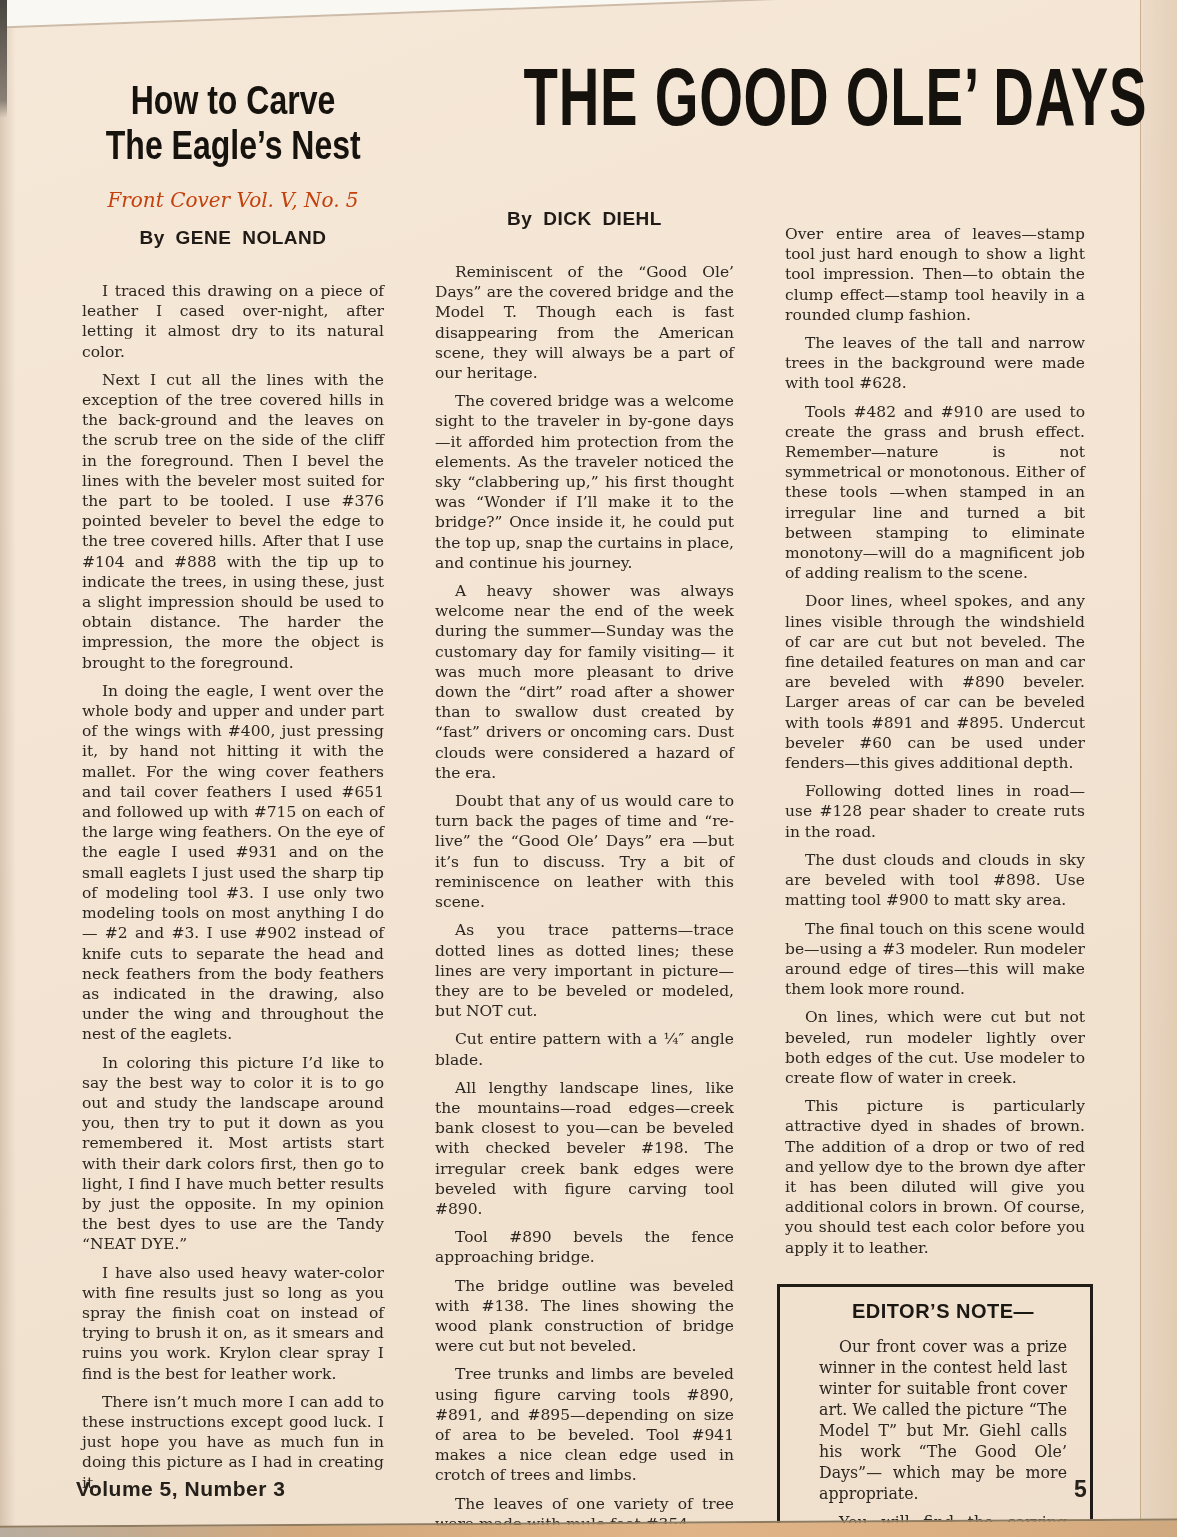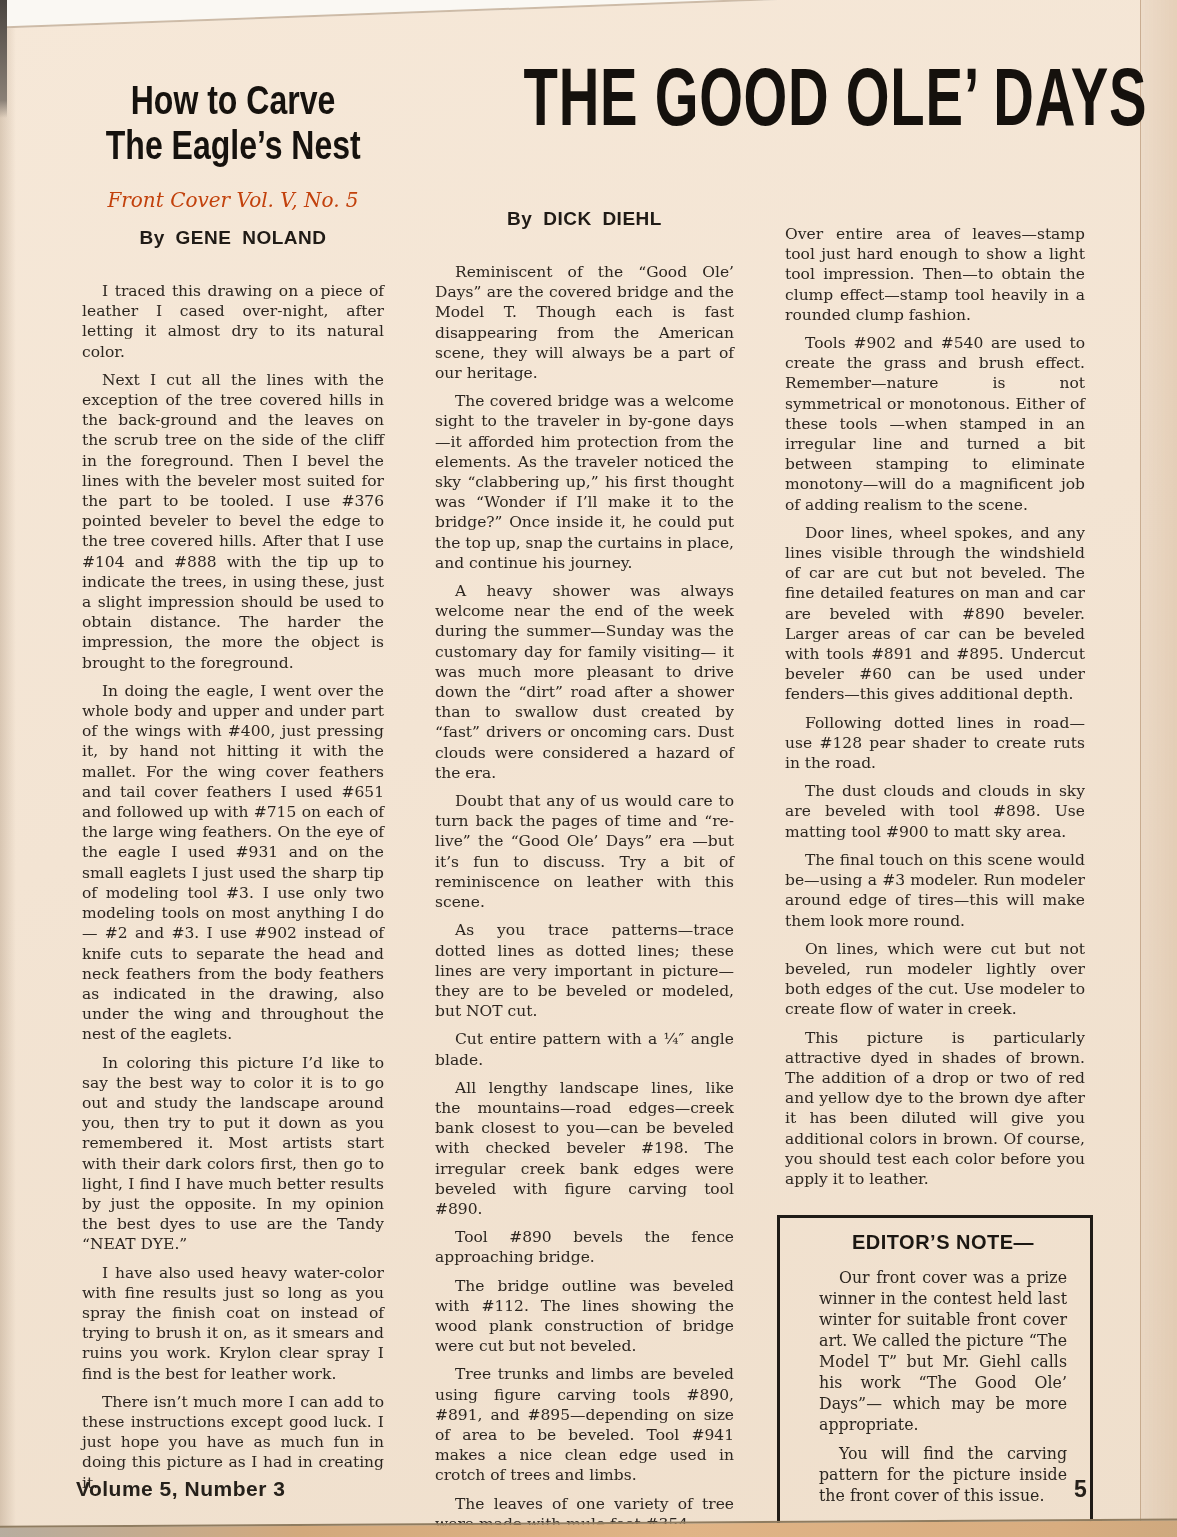--- a/index.html
+++ b/index.html
@@ -131,28 +131,29 @@
 <div class="col col-mid">
   <div class="byline">By DICK DIEHL</div>
   <p>Reminiscent of the “Good Ole’ Days” are the covered bridge and the Model T. Though each is fast disappearing from the American scene, they will always be a part of our heritage.</p>
   <p>The covered bridge was a welcome sight to the traveler in by-gone days —it afforded him protection from the elements. As the traveler noticed the sky “clabbering up,” his first thought was “Wonder if I’ll make it to the bridge?” Once inside it, he could put the top up, snap the curtains in place, and continue his journey.</p>
   <p>A heavy shower was always welcome near the end of the week during the summer—Sunday was the customary day for family visiting— it was much more pleasant to drive down the “dirt” road after a shower than to swallow dust created by “fast” drivers or oncoming cars. Dust clouds were considered a hazard of the era.</p>
   <p>Doubt that any of us would care to turn back the pages of time and “re-live” the “Good Ole’ Days” era —but it’s fun to discuss. Try a bit of reminiscence on leather with this scene.</p>
   <p>As you trace patterns—trace dotted lines as dotted lines; these lines are very important in picture—they are to be beveled or modeled, but NOT cut.</p>
   <p>Cut entire pattern with a ¼″ angle blade.</p>
   <p>All lengthy landscape lines, like the mountains—road edges—creek bank closest to you—can be beveled with checked beveler #198. The irregular creek bank edges were beveled with figure carving tool #890.</p>
   <p>Tool #890 bevels the fence approaching bridge.</p>
-  <p>The bridge outline was beveled with #112. The lines showing the wood plank construction of bridge were cut but not beveled.</p>
+  <p>The bridge outline was beveled with #138. The lines showing the wood plank construction of bridge were cut but not beveled.</p>
   <p>Tree trunks and limbs are beveled using figure carving tools #890, #891, and #895—depending on size of area to be beveled. Tool #941 makes a nice clean edge used in crotch of trees and limbs.</p>
   <p>The leaves of one variety of tree were made with mule foot #354.</p>
 </div>
 
 <div class="col col-right">
   <p class="no-indent">Over entire area of leaves—stamp tool just hard enough to show a light tool impression. Then—to obtain the clump effect—stamp tool heavily in a rounded clump fashion.</p>
-  <p>Tools #902 and #540 are used to create the grass and brush effect. Remember—nature is not symmetrical or monotonous. Either of these tools —when stamped in an irregular line and turned a bit between stamping to eliminate monotony—will do a magnificent job of adding realism to the scene.</p>
+  <p>The leaves of the tall and narrow trees in the background were made with tool #628.</p>
+  <p>Tools #482 and #910 are used to create the grass and brush effect. Remember—nature is not symmetrical or monotonous. Either of these tools —when stamped in an irregular line and turned a bit between stamping to eliminate monotony—will do a magnificent job of adding realism to the scene.</p>
   <p>Door lines, wheel spokes, and any lines visible through the windshield of car are cut but not beveled. The fine detailed features on man and car are beveled with #890 beveler. Larger areas of car can be beveled with tools #891 and #895. Undercut beveler #60 can be used under fenders—this gives additional depth.</p>
   <p>Following dotted lines in road— use #128 pear shader to create ruts in the road.</p>
   <p>The dust clouds and clouds in sky are beveled with tool #898. Use matting tool #900 to matt sky area.</p>
   <p>The final touch on this scene would be—using a #3 modeler. Run modeler around edge of tires—this will make them look more round.</p>
   <p>On lines, which were cut but not beveled, run modeler lightly over both edges of the cut. Use modeler to create flow of water in creek.</p>
   <p>This picture is particularly attractive dyed in shades of brown. The addition of a drop or two of red and yellow dye to the brown dye after it has been diluted will give you additional colors in brown. Of course, you should test each color before you apply it to leather.</p>
 
   <div class="editors-note">
     <div class="note-title">EDITOR’S NOTE—</div>
     <p>Our front cover was a prize winner in the contest held last winter for suitable front cover art. We called the picture “The Model T” but Mr. Giehl calls his work “The Good Ole’ Days”— which may be more appropriate.</p>

